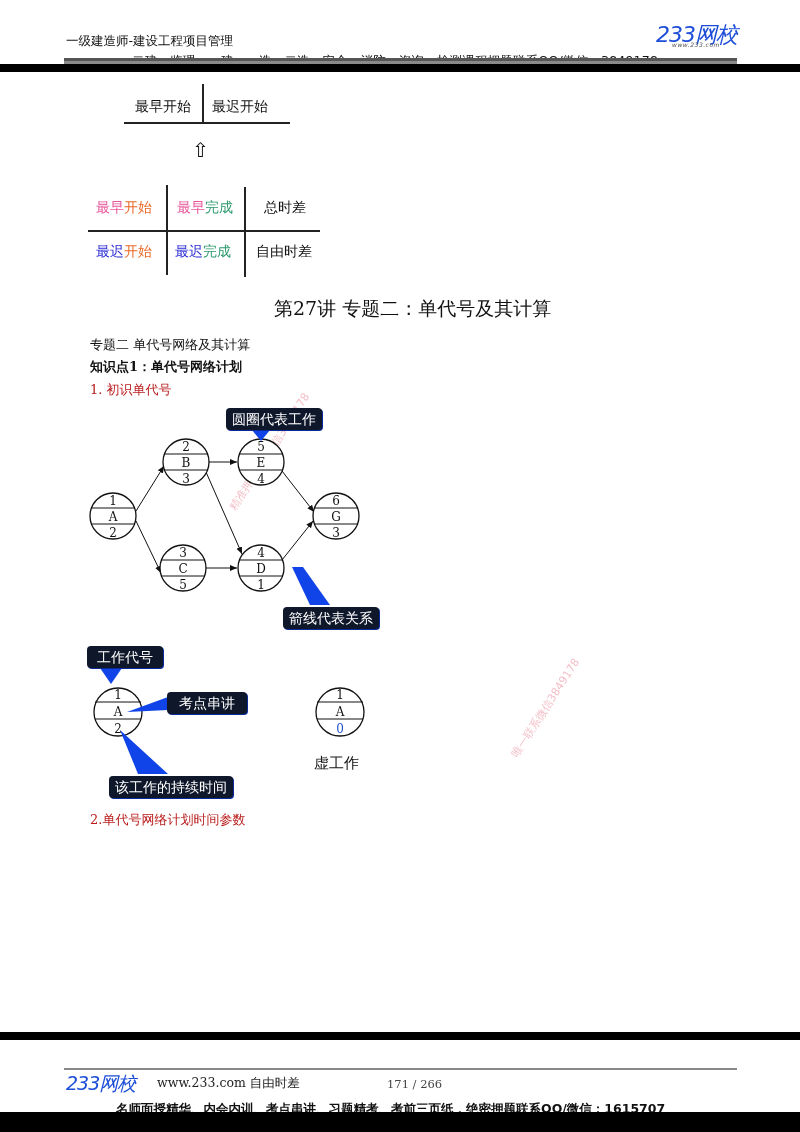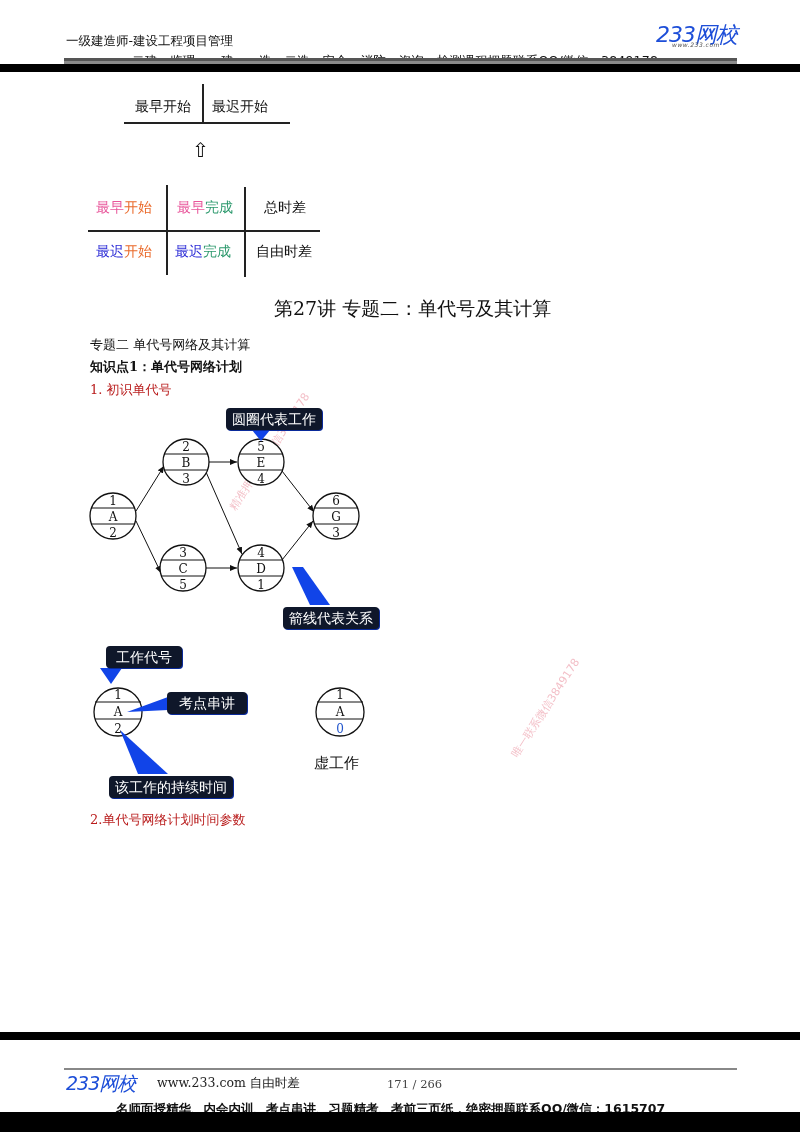--- a/index.html
+++ b/index.html
@@ -184,21 +184,21 @@
   </div>
 <div class="abs serif" style="left:330px;top:688px;width:20px;text-align:center;font-size:12px;line-height:15px;">
     <div>1</div>
     <div style="margin-top:2px">A</div>
     <div style="margin-top:2px;color:#2255cc">0</div>
   </div>
 <div class="abs" style="left:314px;top:754px;font-size:15px;color:#111;">虚工作</div>
 
 <div class="abs callout" style="left:226px;top:408px;">圆圈代表工作</div>
 <div class="abs callout" style="left:283px;top:607px;">箭线代表关系</div>
-<div class="abs callout" style="left:106px;top:646px;padding:0 10px;">工作代号</div>
+<div class="abs callout" style="left:87px;top:646px;padding:0 10px;">工作代号</div>
 <div class="abs callout" style="left:167px;top:692px;padding:0 12px;">考点串讲</div>
 <div class="abs callout" style="left:109px;top:776px;">该工作的持续时间</div>
 
 <div class="abs p-line serif p-gray" style="left:90px;top:811px;">2.单代号网络计划时间参数</div>
 
 <div class="abs black-band-bot"></div>
 <div class="abs ftr-rule"></div>
 <div class="abs ftr-logo logo">233网校</div>
 <div class="abs ftr-copy serif">www.233.com 自由时差</div>
 <div class="abs ftr-page serif">171 / 266</div>

